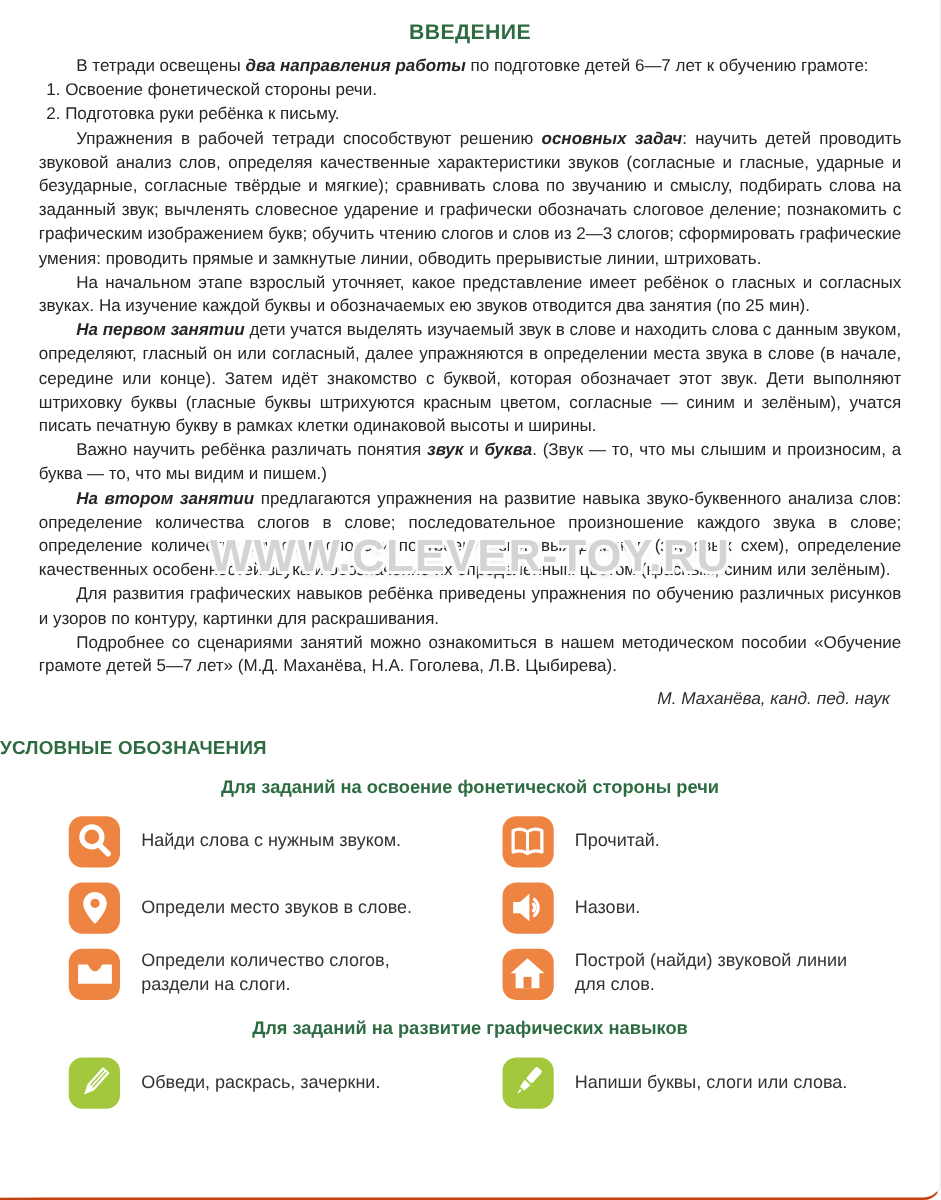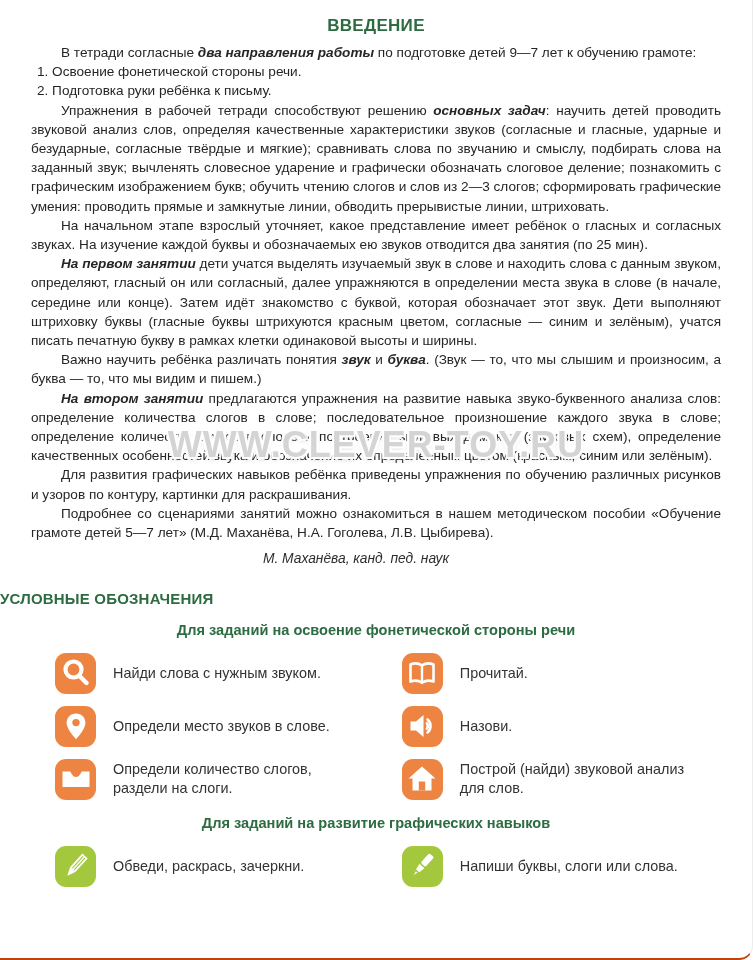--- a/index.html
+++ b/index.html
@@ -30,21 +30,21 @@
     text-align:justify;
   }
   .para{margin:0;}
   .para.indent{text-indent:30px;}
   .para.list{padding-left:6px;text-align:left;}
   .bold{font-weight:bold;}
   .italic{font-style:italic;}
   .signature{
     padding:0 40px 0 0;
     margin-top:9px;
-    text-align:center;
+    text-align:right;
     font-size:13.8px;
     font-style:italic;
     color:#2e2e2e;
   }
   .legend-title{
     text-align:left;
     font-size:15px;font-weight:bold;
     color:var(--green-heading,#2d6b41);
     margin:24px 0 0 0;
     letter-spacing:.2px;
@@ -109,21 +109,21 @@
   }
 </style>
 </head>
 <body>
 
 <div class="page" style="--green-heading: #2d6b41; --icon-orange: #ee8441; --icon-green: #a3c83d;">
   <div class="content">
     <h1 class="page-title">ВВЕДЕНИЕ</h1>
 
     <div class="intro">
-        <p class="para indent"><span>В тетради согласные </span><span class="bold italic">два направления работы</span><span> по подготовке детей 9—7 лет к обучению грамоте:</span></p>
+        <p class="para indent"><span>В тетради освещены </span><span class="bold italic">два направления работы</span><span> по подготовке детей 6—7 лет к обучению грамоте:</span></p>
         <p class="para list"><span>1. Освоение фонетической стороны речи.</span></p>
         <p class="para list"><span>2. Подготовка руки ребёнка к письму.</span></p>
         <p class="para indent"><span>Упражнения в рабочей тетради способствуют решению </span><span class="bold italic">основных задач</span><span>: научить детей проводить звуковой анализ слов, определяя качественные характеристики звуков (согласные и гласные, ударные и безударные, согласные твёрдые и мягкие); сравнивать слова по звучанию и смыслу, подбирать слова на заданный звук; вычленять словесное ударение и графически обозначать слоговое деление; познакомить с графическим изображением букв; обучить чтению слогов и слов из 2—3 слогов; сформировать графические умения: проводить прямые и замкнутые линии, обводить прерывистые линии, штриховать.</span></p>
         <p class="para indent"><span>На начальном этапе взрослый уточняет, какое представление имеет ребёнок о гласных и согласных звуках. На изучение каждой буквы и обозначаемых ею звуков отводится два занятия (по 25 мин).</span></p>
         <p class="para indent"><span class="bold italic">На первом занятии</span><span> дети учатся выделять изучаемый звук в слове и находить слова с данным звуком, определяют, гласный он или согласный, далее упражняются в определении места звука в слове (в начале, середине или конце). Затем идёт знакомство с буквой, которая обозначает этот звук. Дети выполняют штриховку буквы (гласные буквы штрихуются красным цветом, согласные — синим и зелёным), учатся писать печатную букву в рамках клетки одинаковой высоты и ширины.</span></p>
         <p class="para indent"><span>Важно научить ребёнка различать понятия </span><span class="bold italic">звук</span><span> и </span><span class="bold italic">буква</span><span>. (Звук — то, что мы слышим и произносим, а буква — то, что мы видим и пишем.)</span></p>
         <p class="para indent"><span class="bold italic">На втором занятии</span><span> предлагаются упражнения на развитие навыка звуко-буквенного анализа слов: определение количества слогов в слове; последовательное произношение каждого звука в слове; определение количества звуков в слове и построение звуковых домиков (звуковых схем), определение качественных особенностей звука и обозначение их определённым цветом (красным, синим или зелёным).</span></p>
         <p class="para indent"><span>Для развития графических навыков ребёнка приведены упражнения по обучению различных рисунков и узоров по контуру, картинки для раскрашивания.</span></p>
         <p class="para indent"><span>Подробнее со сценариями занятий можно ознакомиться в нашем методическом пособии «Обучение грамоте детей 5—7 лет» (М.Д. Маханёва, Н.А. Гоголева, Л.В. Цыбирева).</span></p>
       </div>
@@ -180,21 +180,21 @@
           </span>
           <span class="caption">Определи количество слогов, раздели на слоги.</span>
         </div>
         <div class="legend-item">
           <span class="badge orange">
             <svg width="40" height="40" viewBox="0 0 40 40">
               <path d="M20 7.5 L33.5 19.5 H29.5 V31.5 H10.5 V19.5 H6.5 Z" fill="#fff"></path>
               <rect x="16.8" y="22.5" width="6.4" height="9" fill="#ee8441"></rect>
             </svg>
           </span>
-          <span class="caption">Построй (найди) звуковой анализ для слов.</span>
+          <span class="caption">Построй (найди) звуковой линии для слов.</span>
         </div>
       </div>
 
     <h3 class="legend-subtitle">Для заданий на развитие графических навыков</h3>
 
     <div class="graphic-grid">
         <div class="legend-item">
           <span class="badge green">
             <svg width="40" height="40" viewBox="0 0 40 40">
               <g transform="rotate(42 20 20)">

